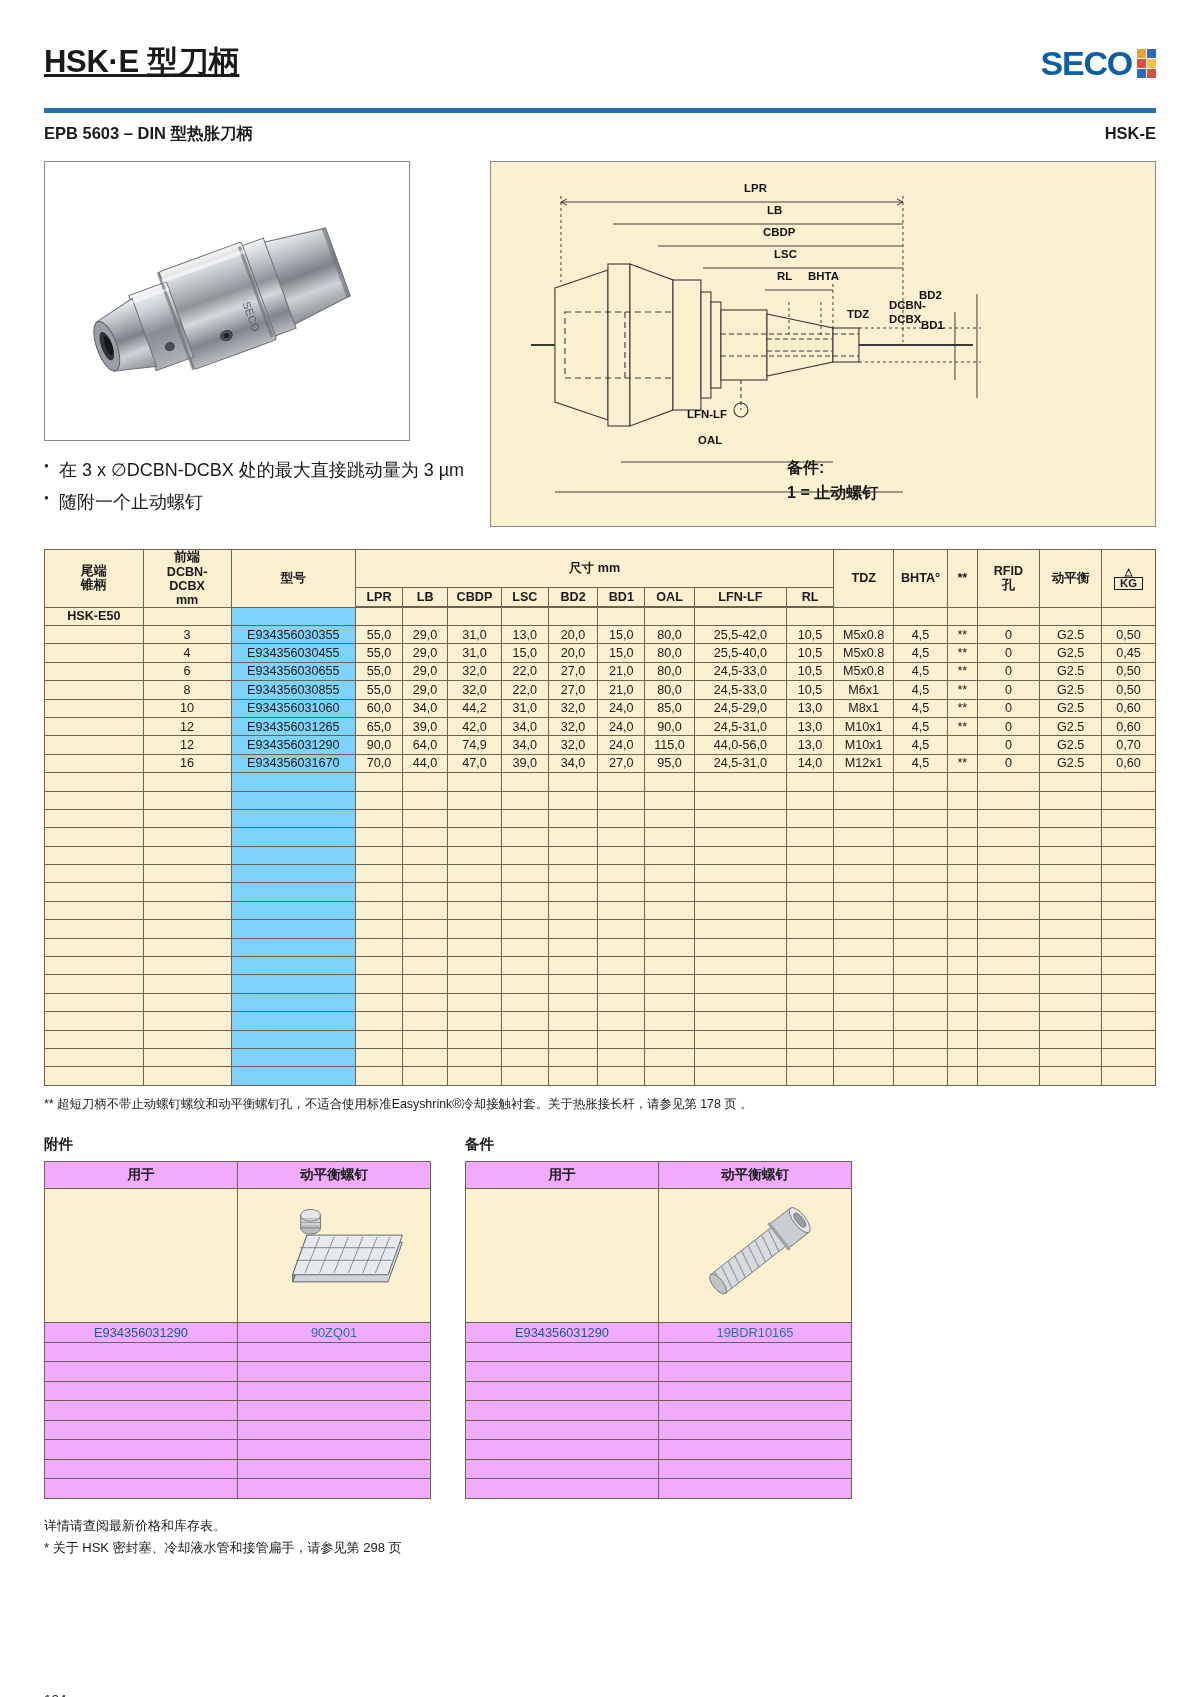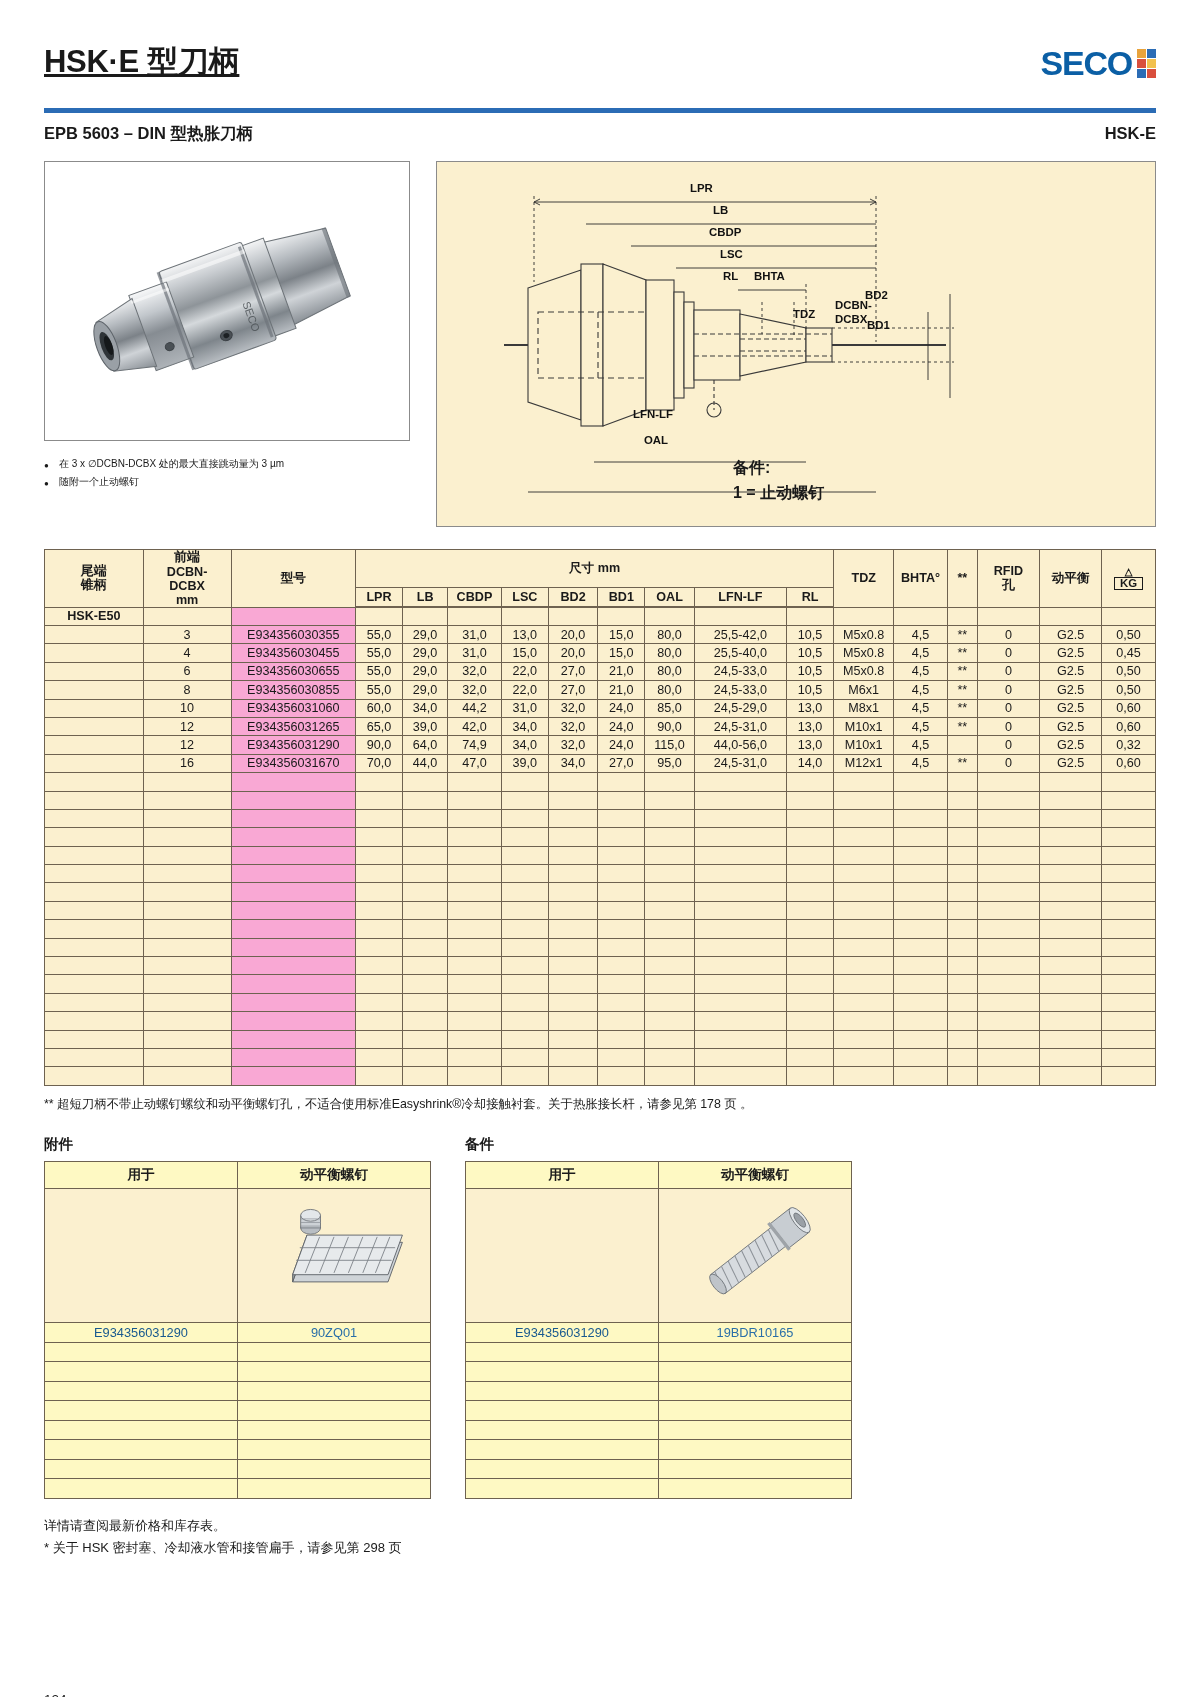--- a/index.html
+++ b/index.html
@@ -21,56 +21,56 @@
   .seco-marks { display:grid; grid-template-columns:9px 9px; grid-template-rows:9px 9px 9px; gap:1px; }
   .seco-marks i { display:block; width:9px; height:9px; }
   .hdr-rule { margin:6px 44px 0 44px; height:5px; background:#2b6cb5; }
   .sub { margin:10px 44px 16px 44px; display:flex; justify-content:space-between; align-items:baseline; }
   .sub-left { font-size:16.5px; font-weight:bold; }
   .sub-right { font-size:16.5px; font-weight:bold; }
 
   
   .top { margin:14px 44px 0 44px; display:flex; gap:26px; align-items:flex-start; }
   .photo-box { width:366px; height:280px; border:1.4px solid #8b8b8b; background:#ffffff; position:relative; overflow:hidden; }
-  .bullets { margin-top:14px; font-size:10px; line-height:1.75; }
+  .bullets { margin-top:14px; font-size:18px; line-height:1.75; }
   .bullets div { position:relative; padding-left:15px; }
   .bullets div:before { content:"\25CF"; position:absolute; left:0; top:0; font-size:8px; line-height:22px; }
   .diagram-box { flex:1; height:366px; border:1.4px solid #8b8b8b; background:#fbf0cf; position:relative; }
   .dg-note { position:absolute; left:296px; bottom:20px; font-size:16px; line-height:1.55; font-weight:bold; }
 
   
   .tblwrap { margin:22px 44px 0 44px; }
   table.main { border-collapse:collapse; width:100%; table-layout:fixed; background:#fbf0cf; }
   table.main th, table.main td {
     border:1px solid #6e6250;
     font-size:12.6px; text-align:center;
     padding:0; height:18.2px; line-height:1.12;
     color:#1a1a1a;
   }
   table.main th { font-weight:bold; background:#fbf0cf; }
-  th.mod, td.mod { background:#f9a8d4; }
+  th.mod, td.mod { background:#7dd3fc; }
   th.vtop { vertical-align:middle; }
   .hdr-small { font-size:12.2px; }
   .hdr-cn { font-size:13px; }
   td.rowlabel { text-align:left; padding-left:7px; font-weight:bold; font-size:13.4px; }
   td.num { font-size:12.6px; }
   td.mod { font-size:12.9px; }
   tr.datarow td { height:18.4px; }
   tr.blank td { height:18.4px; }
   .kgcell { display:flex; flex-direction:column; align-items:center; justify-content:center; line-height:1; }
   .kg-box { border:1.2px solid #1a1a1a; padding:0px 5px; font-size:11.4px; font-weight:bold; margin-top:1px; }
   .weight-ico { font-size:10px; line-height:9px; }
 
   .footnote { margin:9px 44px 0 44px; font-size:12.4px; line-height:1.5; }
 
   
   .bottom { margin:22px 44px 0 44px; display:flex; gap:34px; }
   .bcol { width:387px; }
   .bcol h4 { margin:0 0 7px 0; font-size:14.6px; font-weight:bold; }
-  table.acc { border-collapse:collapse; width:100%; table-layout:fixed; background:#fef9c3; }
+  table.acc { border-collapse:collapse; width:100%; table-layout:fixed; background:#f0abfc; }
   table.acc th, table.acc td {
     border:1px solid #6e6250; font-size:12.8px; text-align:center;
     padding:0; height:19.5px;
   }
   table.acc th { font-weight:bold; height:27px; font-size:13.6px; }
   table.acc td.pic { height:134px; background:#fbf0cf; }
   td.partno { color:#18598f; font-size:13px; }
   td.code { color:#2a6fa8; font-size:13px; }
 
   .tail { margin:16px 44px 0 44px; font-size:13px; line-height:1.72; }
@@ -471,21 +471,21 @@
             <td class="num">32,0</td>
             <td class="num">24,0</td>
             <td class="num">115,0</td>
             <td class="num">44,0-56,0</td>
             <td class="num">13,0</td>
             <td class="num">M10x1</td>
             <td class="num">4,5</td>
             <td class="num"></td>
             <td class="num">0</td>
             <td class="num">G2.5</td>
-            <td class="num">0,32</td>
+            <td class="num">0,70</td>
           </tr>
           <tr class="datarow">
             <td></td>
             <td class="num">16</td>
             <td class="mod">E934356031670</td>
             <td class="num">70,0</td>
             <td class="num">44,0</td>
             <td class="num">47,0</td>
             <td class="num">39,0</td>
             <td class="num">34,0</td>

